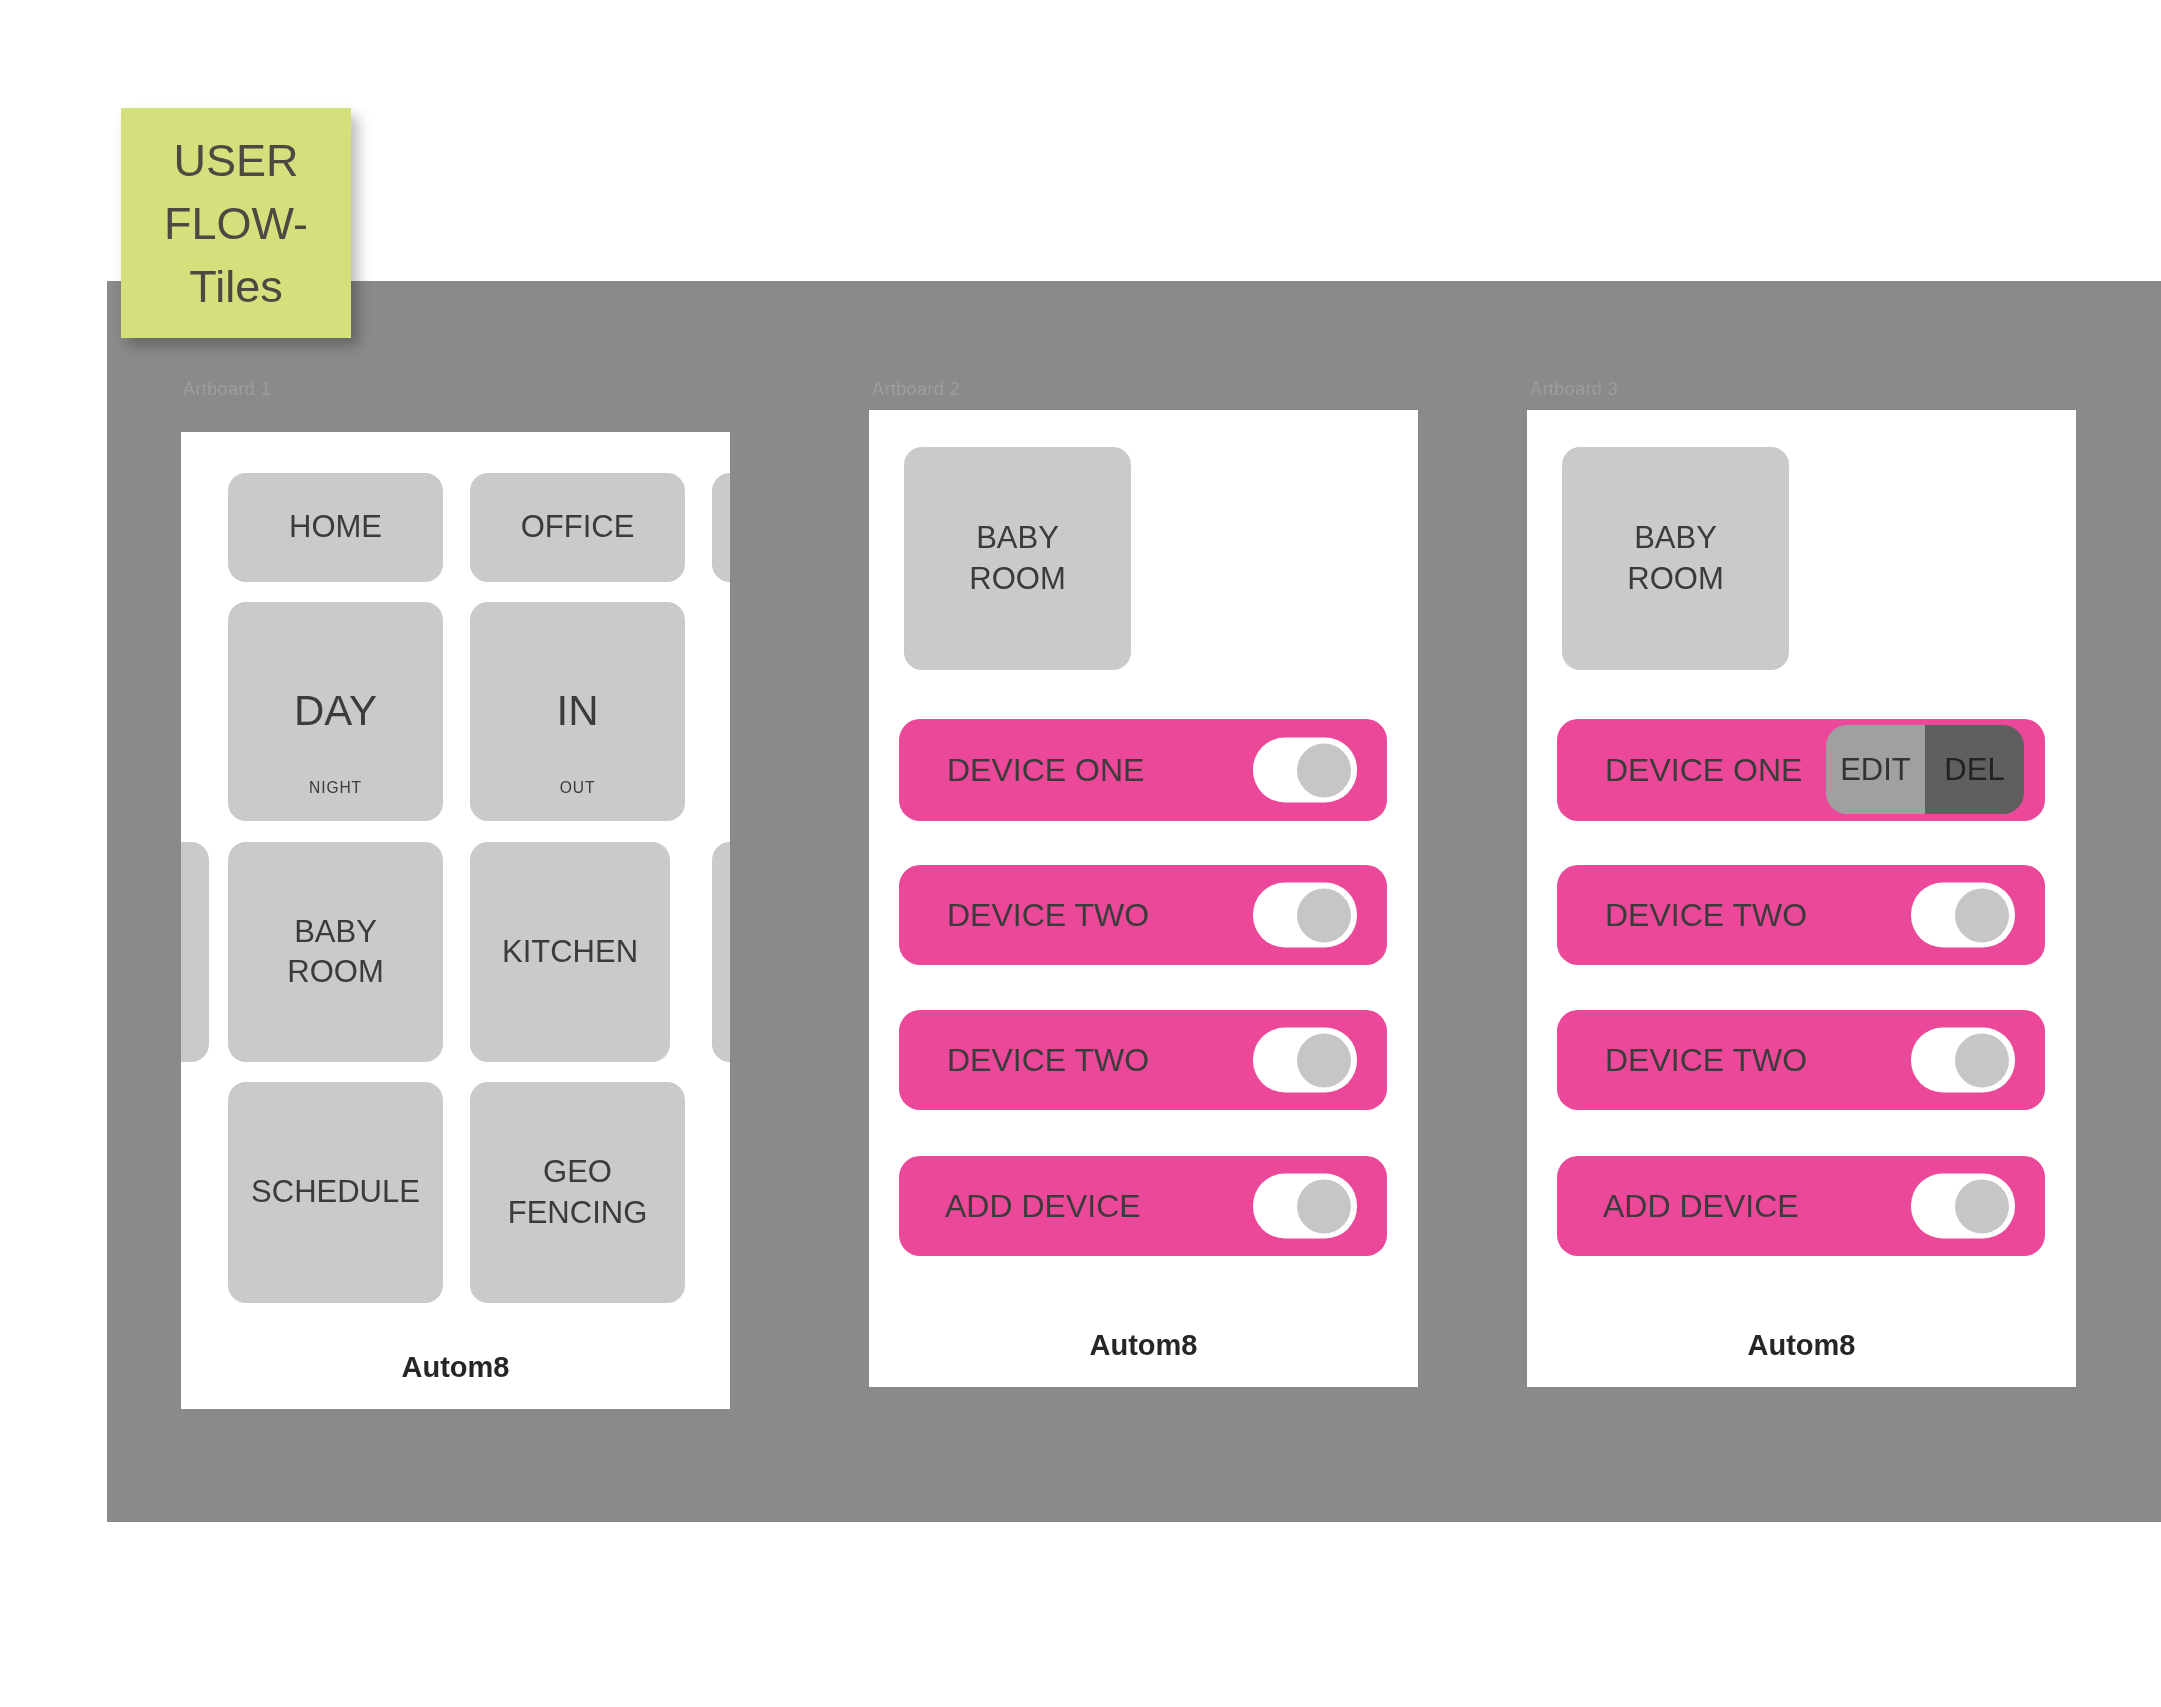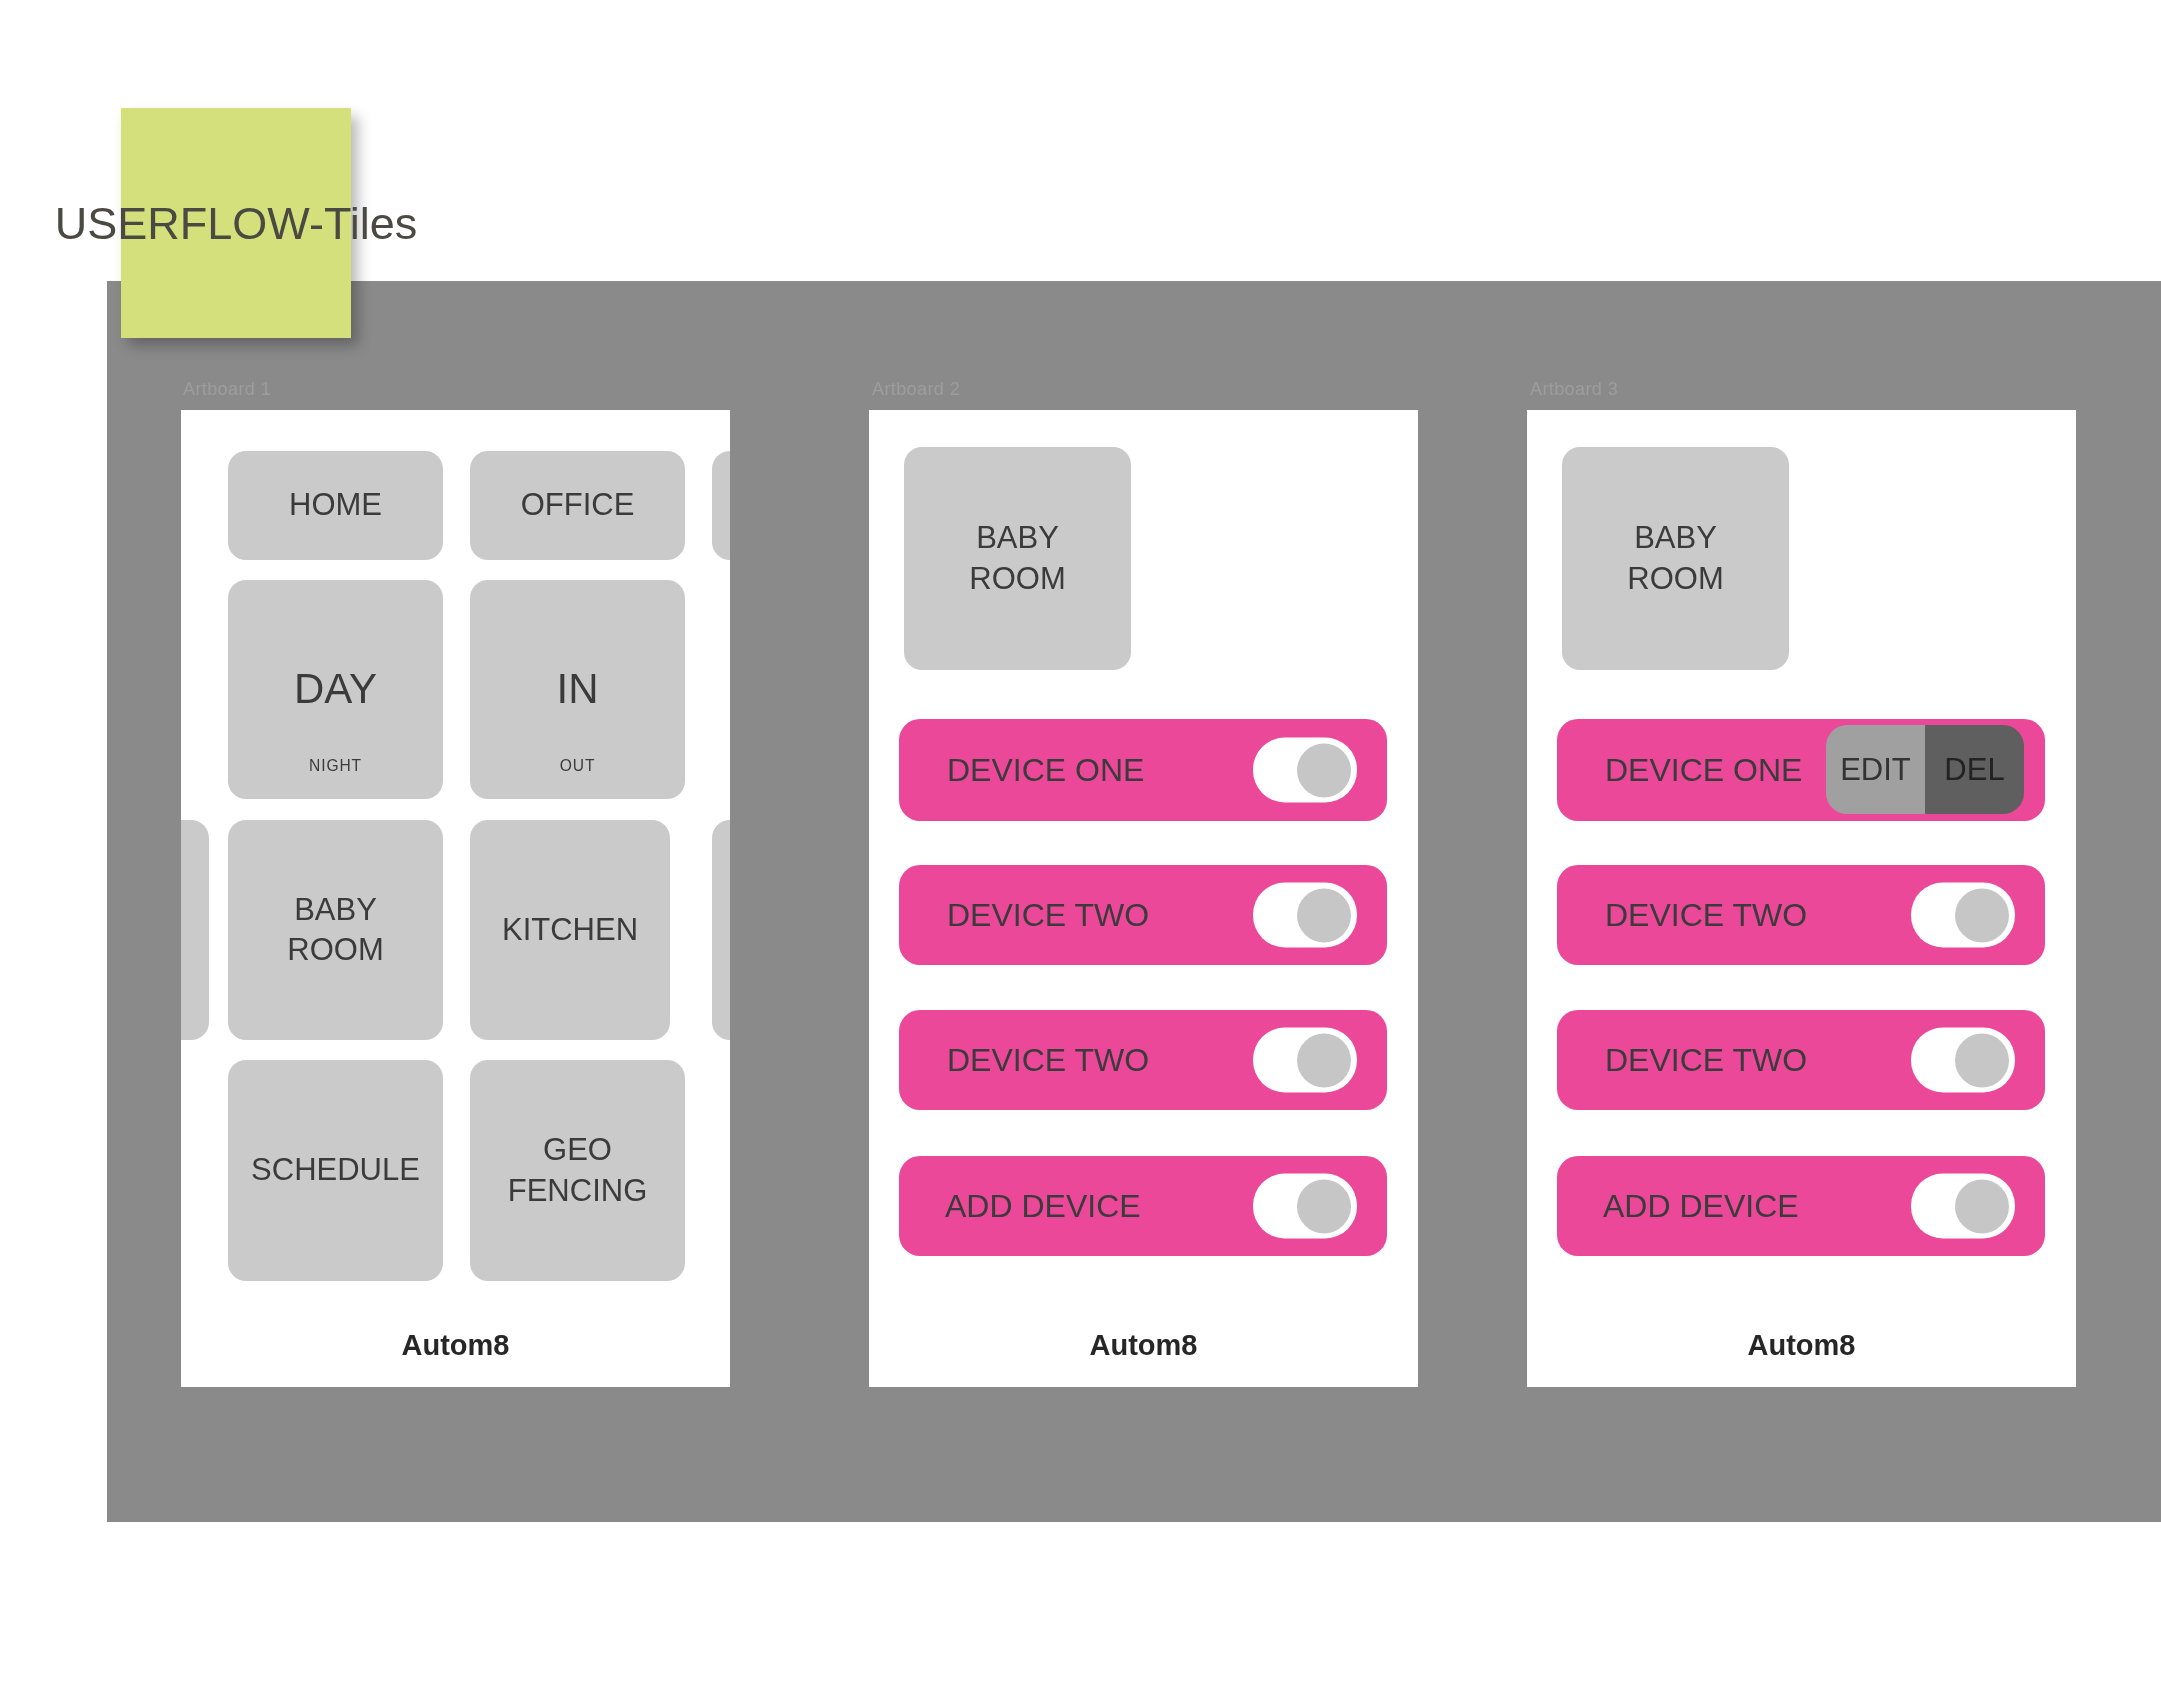--- a/index.html
+++ b/index.html
@@ -6,26 +6,26 @@
   body{
     width:3033px;height:1708px;position:relative;overflow:hidden;
     background:#ffffff;
     font-family:"Liberation Sans","DejaVu Sans",sans-serif;
   }
   
   .canvas{position:absolute;left:107px;top:281px;width:2780px;height:1241px;background:#8a8a8a;}
   .sticky{
     position:absolute;left:121px;top:108px;width:230px;height:230px;background:#d3e07c;
     box-shadow:7px 7.8px 13px rgba(0,0,0,.28);
-    display:flex;flex-direction:row;align-items:center;justify-content:center;
+    display:flex;flex-direction:column;align-items:center;justify-content:center;
     font-size:45px;line-height:1.40;color:#4a4a42;text-align:center;z-index:5;
   }
   .ab-label{position:absolute;top:379px;font-size:18px;color:#9d9d9d;letter-spacing:0.4px;}
   .panel{position:absolute;top:410px;width:549px;height:977px;background:#ffffff;overflow:hidden;}
-  #p1{left:181px;}  #p2{left:869px;}  #p3{left:1527px;}
+  #p1{left:181px;margin-top:22px;}  #p2{left:869px;}  #p3{left:1527px;}
   .lbl1{left:183px;} .lbl2{left:872px;} .lbl3{left:1530px;}
 
   
   .tile{
     position:absolute;background:#cacaca;border-radius:18px;
     display:flex;align-items:center;justify-content:center;text-align:center;
     color:#3b3b3b;font-size:31px;line-height:1.3;
   }
   .tile .txt{display:block;}
   .narrow .txt{max-width:146px;}

